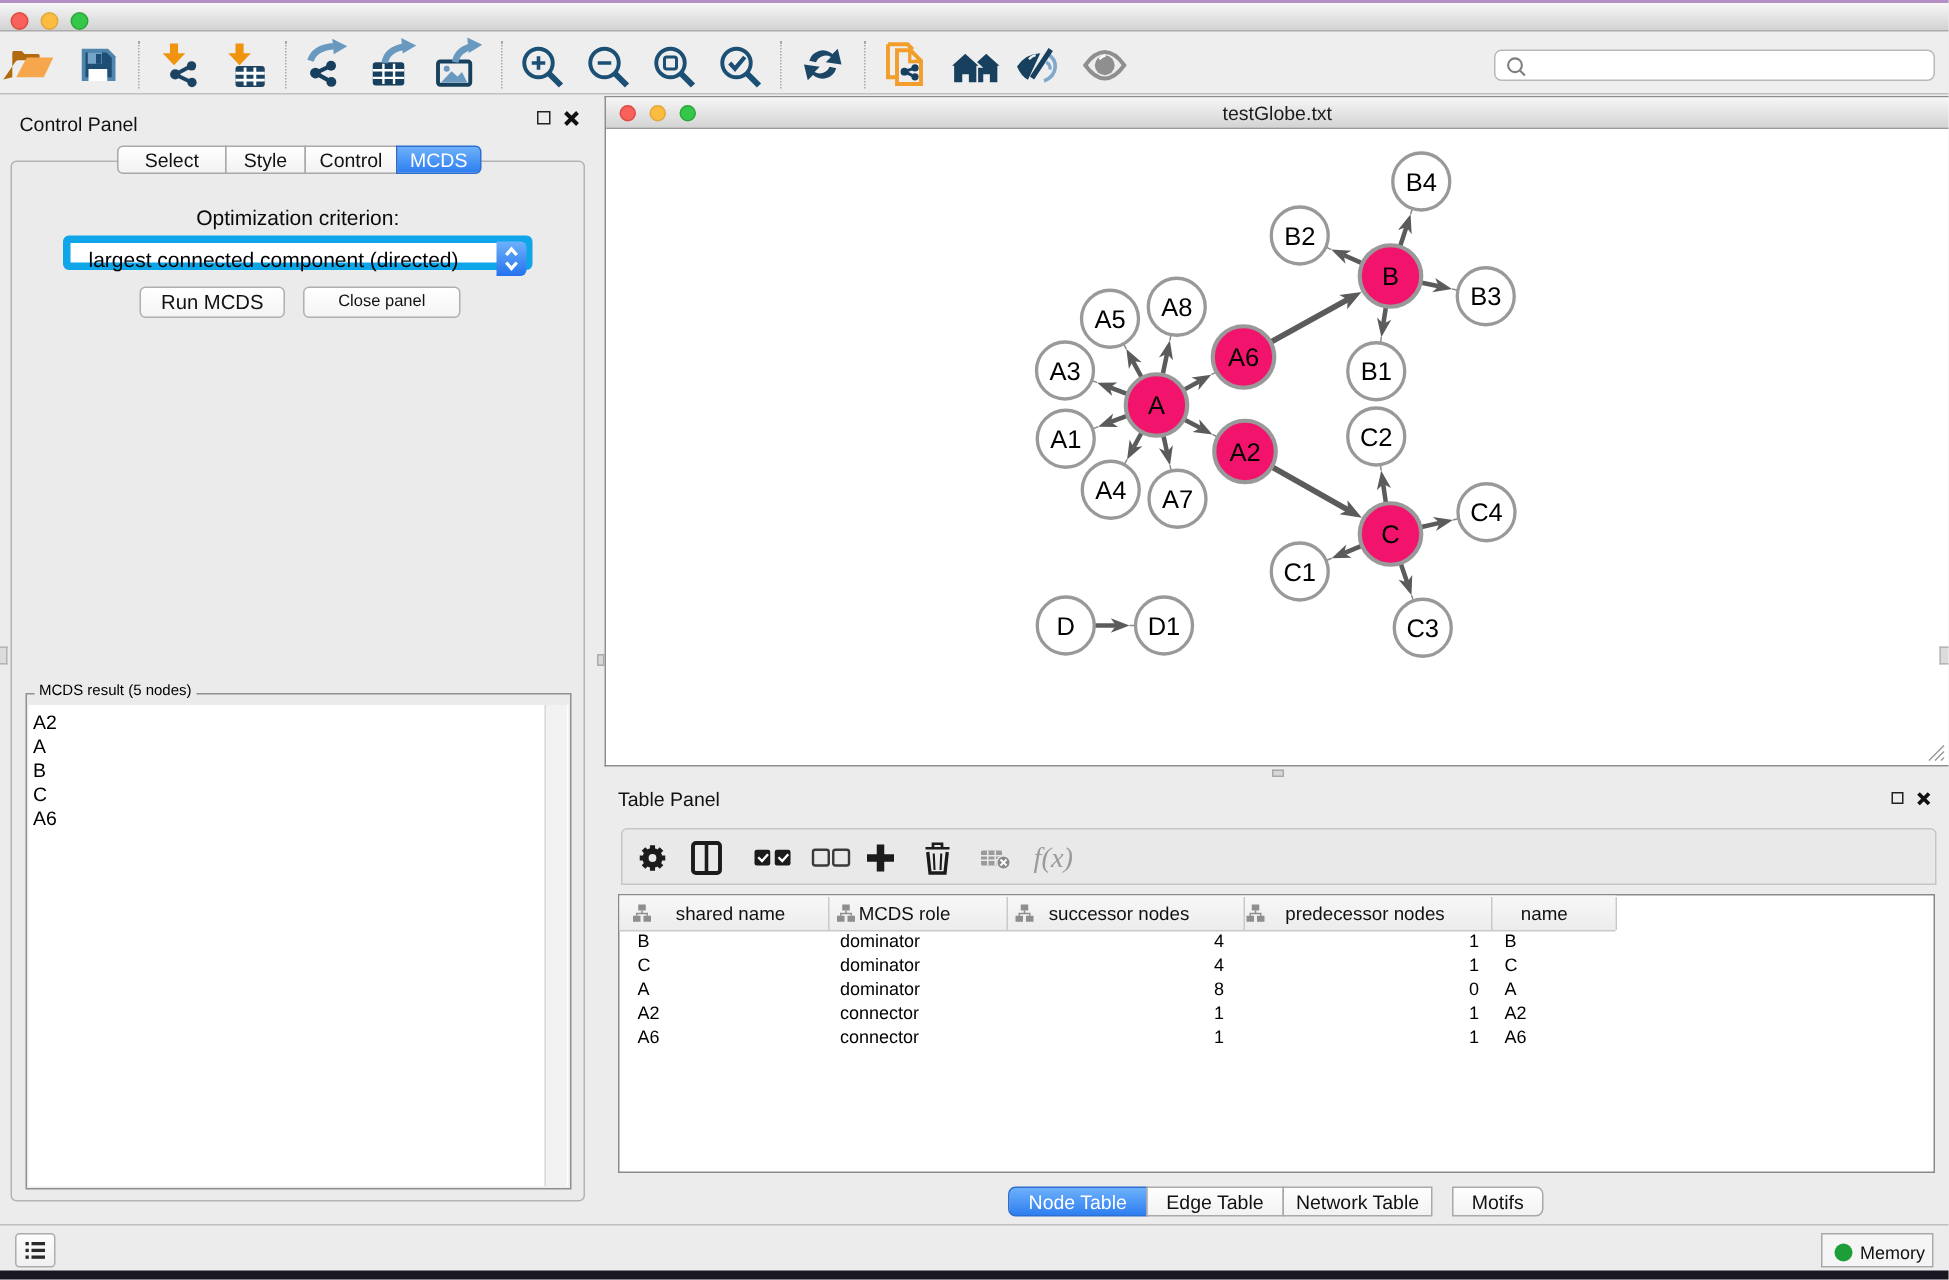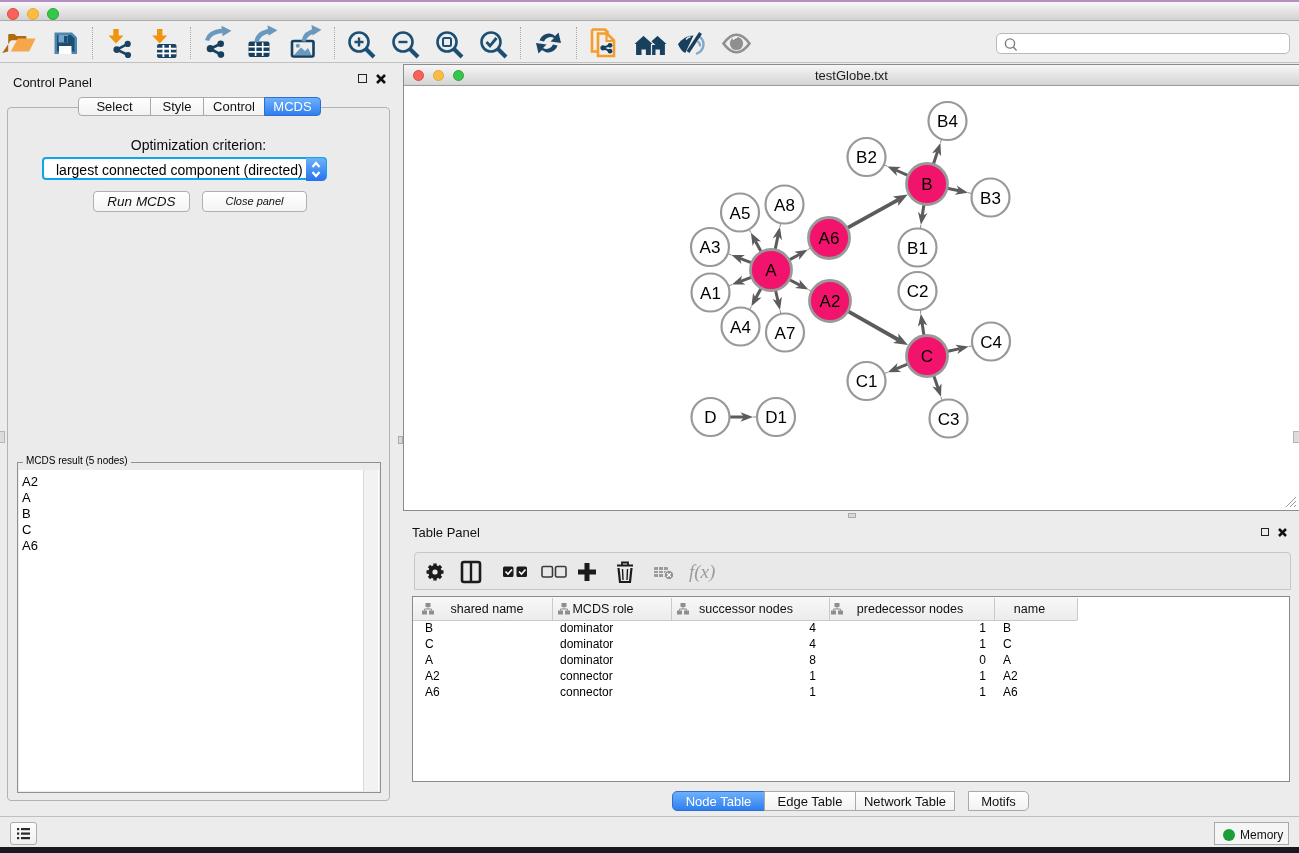--- a/index.html
+++ b/index.html
@@ -1,20 +1,20 @@
 <!DOCTYPE html>
 <html><head><meta charset="utf-8"><style>
 *{margin:0;padding:0;box-sizing:border-box;}
 body{width:1299px;height:853px;overflow:hidden;font-family:"Liberation Sans",sans-serif;background:#ececec;position:relative;}
 .abs{position:absolute;}
 .tl{position:absolute;border-radius:50%;width:12px;height:12px;top:6px;}
 svg{display:block;}
 .seg{position:absolute;top:0;height:100%;border:1px solid #a9a9a9;background:linear-gradient(#ffffff,#f2f2f2);color:#111;text-align:center;display:flex;align-items:center;justify-content:center;}
 .seg.sel{background:linear-gradient(#6db1fb,#2e7ef0);color:#fff;border-color:#2e6ed0;}
-.btn{position:absolute;background:linear-gradient(#ffffff,#f4f4f4);border:1px solid #b0b0b0;border-radius:4px;color:#111;text-align:center;font-style:italic;}
+.btn{position:absolute;background:linear-gradient(#ffffff,#f4f4f4);border:1px solid #b0b0b0;border-radius:4px;color:#111;text-align:center;}
 </style></head>
 <body>
 <div class="abs" style="left:0;top:0;width:1299px;height:2px;background:#b48fc6;"></div>
 <div class="abs" style="left:0;top:2px;width:1299px;height:19px;background:linear-gradient(#f7f7f7,#d2d2d2);border-bottom:1px solid #acacac;">
  <div class="tl" style="left:7px;background:#f9625a;border:1px solid #dd4a41;"></div>
  <div class="tl" style="left:27px;background:#fcbc40;border:1px solid #e0a73a;"></div>
  <div class="tl" style="left:47px;background:#35c749;border:1px solid #2ba63b;"></div>
 </div>
 <div class="abs" id="toolbar" style="left:0;top:22px;width:1299px;height:41px;background:#eeeeee;border-bottom:1px solid #c0c0c0;">
  <div class="abs" style="left:92px;top:5px;height:32px;border-left:1px dotted #a8a8a8;"></div>
@@ -141,21 +141,21 @@
 <div class="abs" style="left:7px;top:107px;width:383px;height:694px;border:1px solid #b3b3b3;border-radius:4px;background:#ebebeb;"></div>
 
 <div class="abs" style="left:78px;top:97px;width:243px;height:19px;font-size:13px;">
  <div class="seg" style="left:0;width:73px;border-radius:4px 0 0 4px;">Select</div>
  <div class="seg" style="left:72px;width:54px;">Style</div>
  <div class="seg" style="left:125px;width:62px;">Control</div>
  <div class="seg sel" style="left:186px;width:57px;border-radius:0 4px 4px 0;">MCDS</div>
 </div>
 <div class="abs" style="left:0;top:137px;width:397px;text-align:center;font-size:14px;color:#0a0a0a;">Optimization criterion:</div>
 
-<div class="abs" style="left:42px;top:157px;width:285px;height:23px;background:#fff;border:2px solid #0ea5e9;border-radius:4px;">
+<div class="abs" style="left:42px;top:157px;width:313px;height:23px;background:#fff;border:5px solid #0ea5e9;border-radius:4px;">
  <div class="abs" style="left:12px;top:3px;font-size:14px;color:#000;">largest connected component (directed)</div>
  <div class="abs" style="right:-1px;top:-1px;width:20px;height:23px;border-radius:0 4px 4px 0;background:linear-gradient(#6db1fb,#2472ee);">
   <svg width="20" height="23" viewBox="0 0 20 23">
         <path d="M6.5 9 l3.5 -4 3.5 4 M6.5 14 l3.5 4 3.5 -4" stroke="#fff" stroke-width="2.2" fill="none"></path>
       </svg>
  </div>
 </div>
 <div class="btn" style="left:93px;top:191px;width:97px;height:21px;font-size:13.5px;line-height:19px;">Run MCDS</div>
 <div class="btn" style="left:202px;top:191px;width:105px;height:21px;font-size:11px;line-height:19px;">Close panel</div>
 

